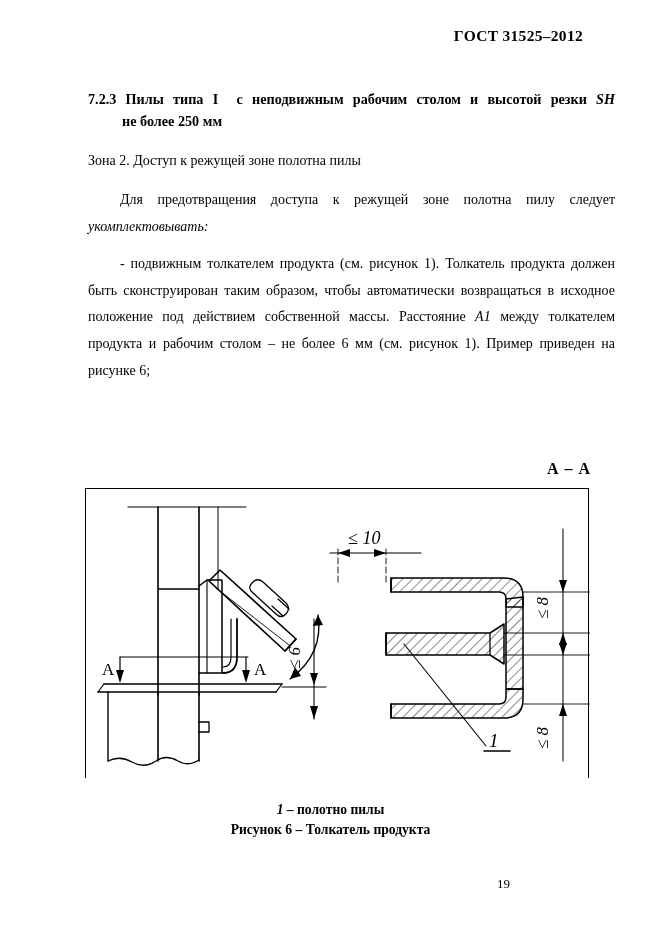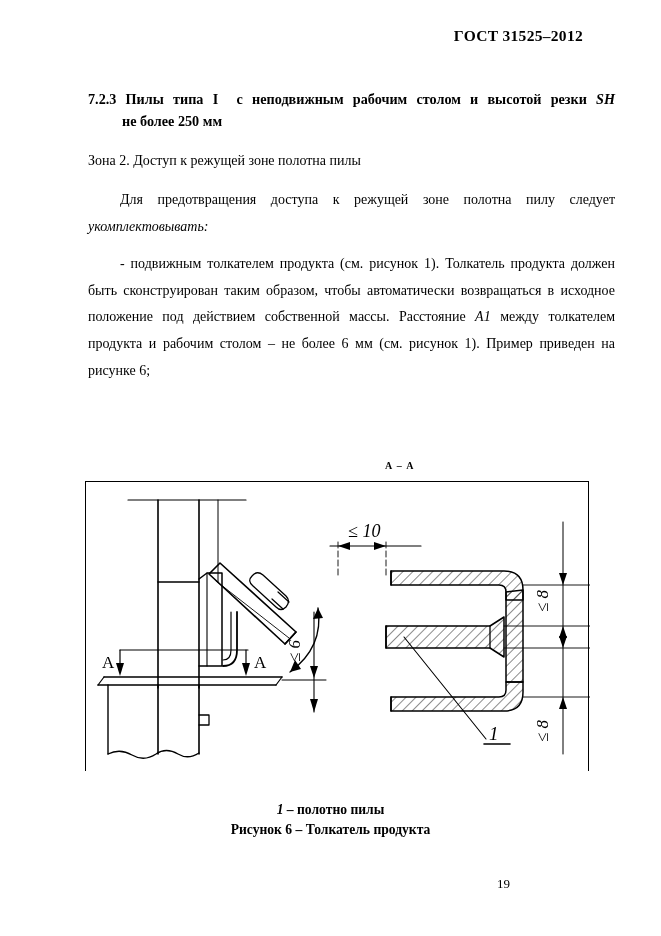--- a/index.html
+++ b/index.html
@@ -82,23 +82,23 @@
   p.para i { }
 
   
   .figure-wrap {
     position: absolute;
     left: 85px;
     top: 460px;
     width: 506px;
   }
   .section-label {
-    font-size: 10px;
+    font-size: 16px;
     font-weight: bold;
-    text-align: left;
+    text-align: right;
     padding-left: 300px;
     margin-bottom: 10px;
     letter-spacing: 1px;
   }
   .fig-box {
     position: relative;
     width: 504px;
     height: 290px;
     border-top: 1.1px solid #000;
     border-left: 1.1px solid #000;

